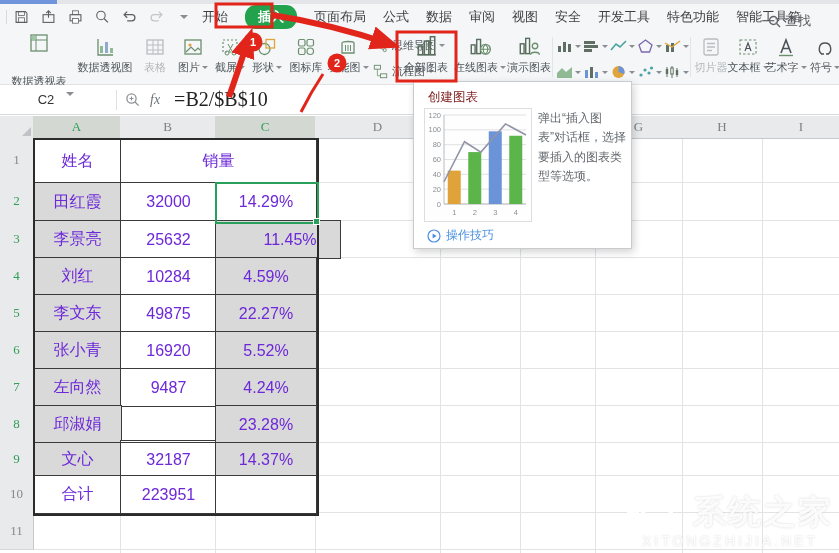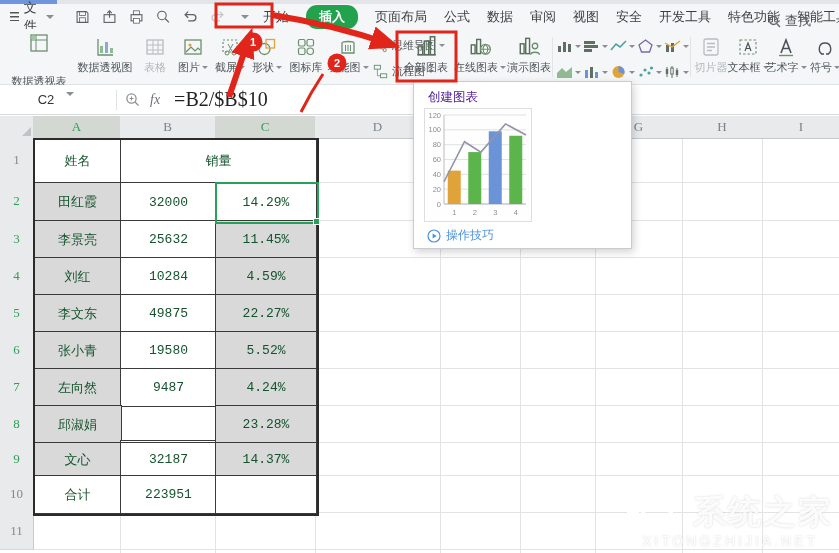--- a/index.html
+++ b/index.html
@@ -56,54 +56,49 @@
              border-right:1px solid #c6c9cb;border-bottom:1px solid #c6c9cb;}
   #cornerbox:after{content:"";position:absolute;right:2px;bottom:2px;border-style:solid;
              border-width:0 0 9px 9px;border-color:transparent transparent #c0c3c6 transparent;}
   .rowhead{position:absolute;left:0;width:33px;background:#e9eaec;border-right:1px solid #c6c9cb;
            border-bottom:1px solid #d4d6d8;color:#85898e;font-family:"Liberation Serif",serif;
            font-size:13px;display:flex;align-items:center;justify-content:center;}
   .rowhead.sel{color:#2f9e57;border-right:2px solid #2f9e57;}
   .gridv{position:absolute;width:1px;background:#e1e3e5;}
   .gridh{position:absolute;height:1px;background:#e1e3e5;}
   .cell{position:absolute;border:1px solid #3a3a3a;display:flex;align-items:center;justify-content:center;
-        font-family:Liberation Mono, monospace;font-size:13px;color:#14532d;background:#fff;}
+        font-family:Liberation Sans, sans-serif;font-size:16px;color:#6d28d9;background:#fff;}
   .cell.gray{background:#d9d9d9;}
   #tableframe{position:absolute;border:2px solid #2b2b2b;pointer-events:none;}
   #activecell{position:absolute;border:2px solid #28a05a;pointer-events:none;}
   #activecell .handle{position:absolute;right:-3px;bottom:-3px;width:5px;height:5px;background:#28a05a;border:1px solid #fff;}
   
   #popup{left:413px;top:81px;width:219px;height:168px;background:#fff;border:1px solid #c9cccf;
          box-shadow:2px 3px 8px rgba(0,0,0,.18);z-index:40;}
-  #popup-title{position:absolute;left:14px;top:7px;font-size:12.5px;color:#4c1d95;}
+  #popup-title{position:absolute;left:14px;top:7px;font-size:12.5px;color:#7f1d1d;}
   #popup-chart{position:absolute;left:10px;top:26px;width:106px;height:112px;border:1px solid #dcdee0;background:#fefefe;}
   #popup-desc{position:absolute;left:124px;top:27px;width:88px;font-size:12px;line-height:1.62;color:#63686d;}
   #popup-link{position:absolute;left:13px;top:145px;display:flex;align-items:center;gap:5px;
               font-size:12px;color:#4a90e2;cursor:pointer;}
   
   #annot{left:0;top:0;width:839px;height:553px;z-index:60;pointer-events:none;}
   #watermark{right:6px;bottom:4px;z-index:50;display:flex;flex-direction:column;align-items:center;
              color:rgba(255,255,255,.9);text-shadow:0 0 2px rgba(175,175,175,.55);pointer-events:none;}
   #wm-row{display:flex;align-items:center;gap:20px;}
   #wm-title{font-size:33px;font-weight:bold;letter-spacing:2px;}
   #wm-sub{font-size:14px;letter-spacing:3px;margin-top:-2px;}
 </style>
 </head>
 <body>
 
 <div class="abs" id="topstrip">
   <div class="abs tabmark"></div>
 </div>
 
 <div class="abs" id="menubar">
-  <div id="filemenu">
-    <span class="hamburger"></span>
-    <span>文件</span>
-    <span class="caret-down"></span>
-  </div>
   <div class="vsep"></div>
   <div class="qat" id="qat">
       <div class="qbtn">
         <svg width="18" height="18" viewBox="0 0 22 22">
           <path d="M4 4h12l2 2v12H4z" fill="none" stroke="#5b6065" stroke-width="1.4"></path>
           <rect x="7" y="4" width="8" height="5" fill="none" stroke="#5b6065"></rect>
           <rect x="7" y="12" width="8" height="6" fill="none" stroke="#5b6065"></rect>
         </svg>
       </div>
       <div class="qbtn">
@@ -515,29 +510,29 @@
       <div class="rowhead" style="top: 397px; height: 37px;">11</div>
     </div>
   <div id="cells">
       <div class="cell" style="left: 33px; top: 23px; width: 87px; height: 44px;">姓名</div>
       <div class="cell" style="left: 120px; top: 23px; width: 195px; height: 44px;">销量</div>
       <div class="cell gray" style="left: 33px; top: 67px; width: 87px; height: 38px;">田红霞</div>
       <div class="cell" style="left: 120px; top: 67px; width: 95px; height: 38px;">32000</div>
       <div class="cell" style="left: 215px; top: 67px; width: 100px; height: 38px;">14.29%</div>
       <div class="cell gray" style="left: 33px; top: 105px; width: 87px; height: 37px;">李景亮</div>
       <div class="cell" style="left: 120px; top: 105px; width: 95px; height: 37px;">25632</div>
-      <div class="cell gray" style="left: 215px; top: 105px; width: 100px; height: 37px;">11.45%</div>
+      <div class="cell gray" style="left: 215px; top: 105px; width: 100px; height: 37px; padding-left: 24px;">11.45%</div>
       <div class="cell gray" style="left: 33px; top: 142px; width: 87px; height: 37px;">刘红</div>
       <div class="cell" style="left: 120px; top: 142px; width: 95px; height: 37px;">10284</div>
       <div class="cell gray" style="left: 215px; top: 142px; width: 100px; height: 37px;">4.59%</div>
       <div class="cell gray" style="left: 33px; top: 179px; width: 87px; height: 37px;">李文东</div>
       <div class="cell" style="left: 120px; top: 179px; width: 95px; height: 37px;">49875</div>
       <div class="cell gray" style="left: 215px; top: 179px; width: 100px; height: 37px;">22.27%</div>
       <div class="cell gray" style="left: 33px; top: 216px; width: 87px; height: 37px;">张小青</div>
-      <div class="cell" style="left: 120px; top: 216px; width: 95px; height: 37px;">19580</div>
+      <div class="cell" style="left: 120px; top: 216px; width: 95px; height: 37px;">16920</div>
       <div class="cell gray" style="left: 215px; top: 216px; width: 100px; height: 37px;">5.52%</div>
       <div class="cell gray" style="left: 33px; top: 253px; width: 87px; height: 37px;">左向然</div>
       <div class="cell" style="left: 120px; top: 253px; width: 95px; height: 37px;">9487</div>
       <div class="cell gray" style="left: 215px; top: 253px; width: 100px; height: 37px;">4.24%</div>
       <div class="cell gray" style="left: 33px; top: 290px; width: 87px; height: 37px;">邱淑娟</div>
       <div class="cell" style="left: 120px; top: 290px; width: 95px; height: 37px; margin-top: 35px;">52126</div>
       <div class="cell gray" style="left: 215px; top: 290px; width: 100px; height: 37px;">23.28%</div>
       <div class="cell gray" style="left: 33px; top: 327px; width: 87px; height: 33px;">文心</div>
       <div class="cell" style="left: 120px; top: 327px; width: 95px; height: 33px;">32187</div>
       <div class="cell gray" style="left: 215px; top: 327px; width: 100px; height: 33px;">14.37%</div>
@@ -573,20 +568,21 @@
       <rect x="22.75" y="61.625" width="13" height="33.375" fill="#dfa339"></rect>
       <text x="29.25" y="106" text-anchor="middle" font-size="7.5" fill="#8b8f94">1</text>
       <rect x="43.25" y="43.08333333333333" width="13" height="51.91666666666667" fill="#5cb54b"></rect>
       <text x="49.75" y="106" text-anchor="middle" font-size="7.5" fill="#8b8f94">2</text>
       <rect x="63.75" y="22.316666666666663" width="13" height="72.68333333333334" fill="#6a93d8"></rect>
       <text x="70.25" y="106" text-anchor="middle" font-size="7.5" fill="#8b8f94">3</text>
       <rect x="84.25" y="26.766666666666666" width="13" height="68.23333333333333" fill="#5cb54b"></rect>
       <text x="90.75" y="106" text-anchor="middle" font-size="7.5" fill="#8b8f94">4</text>
       <polyline points="19,72.75 39.5,32.7 55.9,43.08333333333333 80.5,14.899999999999991 101,26.02499999999999" fill="none" stroke="#9295a8" stroke-width="1.6"></polyline>
     </svg>
+  <div id="popup-desc">弹出“插入图表”对话框，选择要插入的图表类型等选项。</div>
   <div id="popup-link">
     <svg width="14" height="14" viewBox="0 0 14 14">
       <circle cx="7" cy="7" r="6" fill="none" stroke="#4a90e2" stroke-width="1.2"></circle>
       <path d="M5.6 4.6 L9.6 7 L5.6 9.4 Z" fill="#4a90e2"></path>
     </svg>
     <span>操作技巧</span>
   </div>
 </div>
 
 <svg class="abs" id="annot" viewBox="0 0 839 553">

